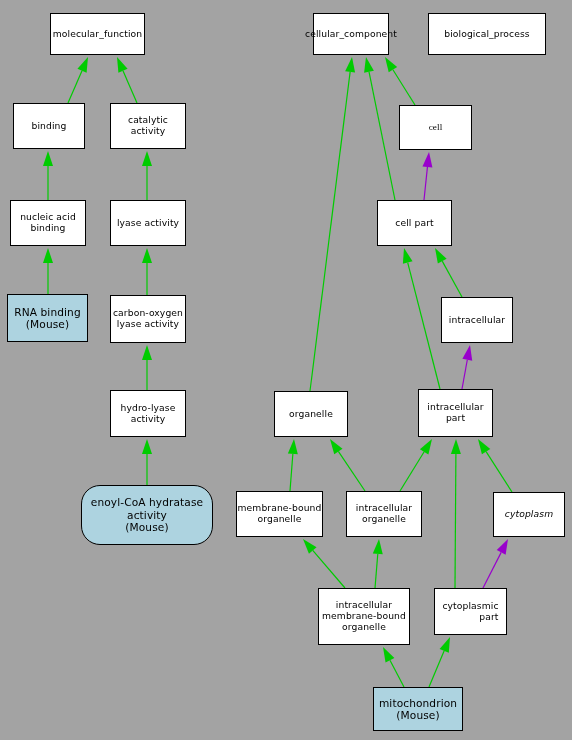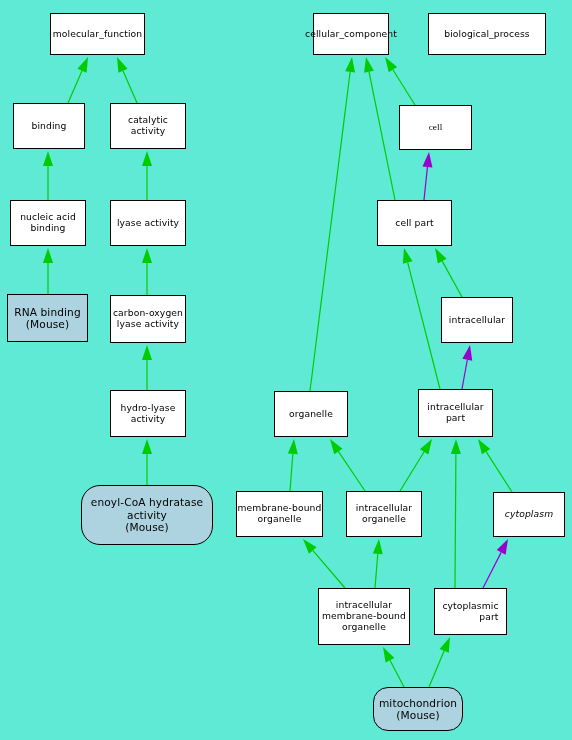--- a/index.html
+++ b/index.html
@@ -4,21 +4,21 @@
 <style>
   html, body {
     margin: 0;
     padding: 0;
     background: #ffffff;
   }
   #graph-canvas {
     position: relative;
     width: 572px;
     height: 740px;
-    background: #5eead4;
+    background: #a3a3a3;
     font-family: "DejaVu Sans", sans-serif;
     overflow: hidden;
   }
   #edge-layer {
     position: absolute;
     left: 0;
     top: 0;
     width: 572px;
     height: 740px;
     pointer-events: none;
@@ -177,16 +177,16 @@
       <div class="go-node" style="left: 236px; top: 491px; width: 87px; height: 46px;">membrane-bound
 organelle</div>
       <div class="go-node" style="left: 346px; top: 491px; width: 76px; height: 46px;">intracellular
 organelle</div>
       <div class="go-node" style="left: 493px; top: 492px; width: 72px; height: 45px; font-style: italic;">cytoplasm</div>
       <div class="go-node" style="left: 318px; top: 588px; width: 92px; height: 57px;">intracellular
 membrane-bound
 organelle</div>
       <div class="go-node" style="left: 434px; top: 588px; width: 73px; height: 47px; text-align: right;">cytoplasmic
 part</div>
-      <div class="go-node highlight" style="left: 373px; top: 687px; width: 90px; height: 44px; border-radius: 15px;">mitochondrion
+      <div class="go-node highlight" style="left: 373px; top: 687px; width: 90px; height: 44px;">mitochondrion
 (Mouse)</div>
     </div>
 </div>
 
 </body></html>

